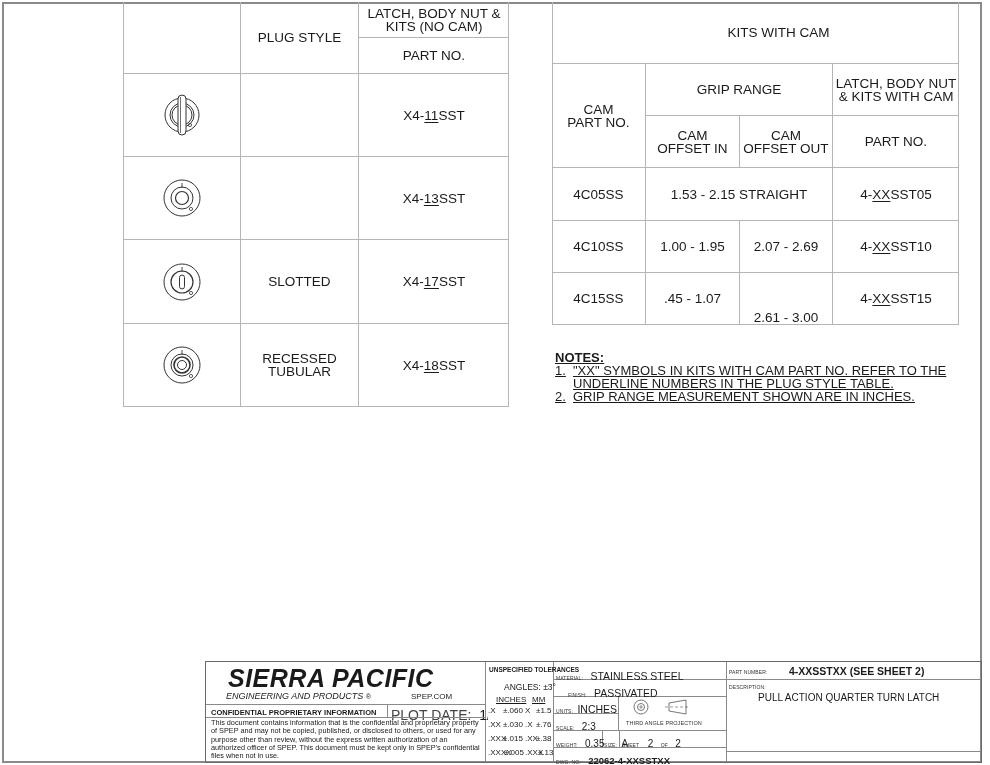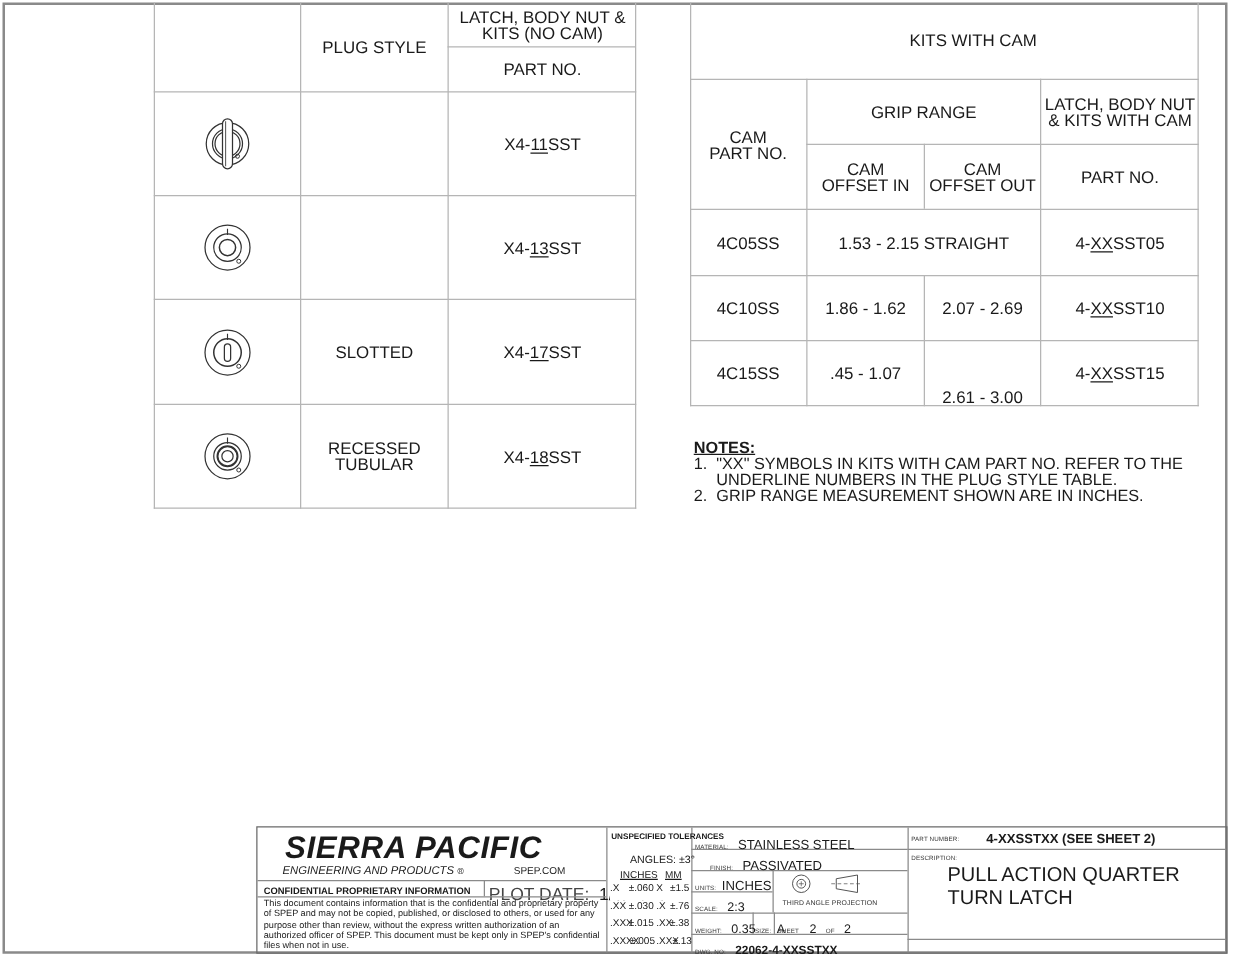--- a/index.html
+++ b/index.html
@@ -12,21 +12,21 @@
   .c { display: flex; align-items: center; justify-content: center; text-align: center;
        box-sizing: border-box; font-size: 13.5px; line-height: 13px; }
   .vl { position: absolute; width: 0; border-left: 1.5px solid #b5b5b5; }
   .hl { position: absolute; height: 0; border-top: 1.5px solid #b5b5b5; }
   u { text-decoration: underline; text-underline-offset: 2px; }
   
   .tb { position: absolute; left: 205px; top: 661px; width: 777px; height: 102px; border: 1.5px solid #6a6a6a; box-sizing: border-box; }
   .tbl { position: absolute; border-left: 1px solid #8a8a8a; width: 0; }
   .tbh { position: absolute; border-top: 1px solid #8a8a8a; height: 0; }
   .tiny { font-size: 5px; color: #333; letter-spacing: 0.1px; }
-  .notes { font-size: 13px; line-height: 13px; }
+  .notes { font-size: 13px; line-height: 13px; text-decoration: underline; }
 </style>
 </head>
 <body>
 
 <div class="frame"></div>
 
 <div class="abs" style="left:123px;top:2px;width:386px;height:405px;">
 
   <div class="vl" style="left:0;top:0;height:405px;"></div>
   <div class="vl" style="left:117px;top:0;height:405px;"></div>
@@ -169,21 +169,21 @@
   <div class="abs c" style="left:281px;top:166px;width:126px;height:52px;">
     <span>4-</span>
       <u>XX</u>
       <span>SST05</span>
   </div>
 
   <div class="abs c" style="left:0;top:219px;width:93px;height:51px;">
     <span>4C10SS</span>
   </div>
   <div class="abs c" style="left:94px;top:219px;width:93px;height:51px;">
-    <span>1.86 - 1.62</span>
+    <span>1.00 - 1.95</span>
   </div>
   <div class="abs c" style="left:188px;top:219px;width:92px;height:51px;">
     <span>2.07 - 2.69</span>
   </div>
   <div class="abs c" style="left:281px;top:219px;width:126px;height:51px;">
     <span>4-</span>
       <u>XX</u>
       <span>SST10</span>
   </div>
 
@@ -328,14 +328,14 @@
   <div class="abs" style="left:350px;top:88px;white-space:nowrap;">
     <span class="tiny">DWG. NO:</span>
     <span style="font-size:9.5px;font-weight:bold;margin-left:3px;">22062-4-XXSSTXX</span>
   </div>
 
   <div class="tbh" style="left:520px;top:17px;width:255px;"></div>
   <div class="tbh" style="left:520px;top:89px;width:255px;"></div>
   <div class="abs tiny" style="left:523px;top:7px;">PART NUMBER:</div>
   <div class="abs" style="left:583px;top:3px;font-size:10.5px;font-weight:bold;">4-XXSSTXX (SEE SHEET 2)</div>
   <div class="abs tiny" style="left:523px;top:22px;">DESCRIPTION:</div>
-  <div class="abs" style="left:552px;top:30px;font-size:16px;">PULL ACTION QUARTER TURN LATCH</div>
+  <div class="abs" style="left:552px;top:30px;font-size:10px;">PULL ACTION QUARTER TURN LATCH</div>
 </div>
 
 </body></html>

